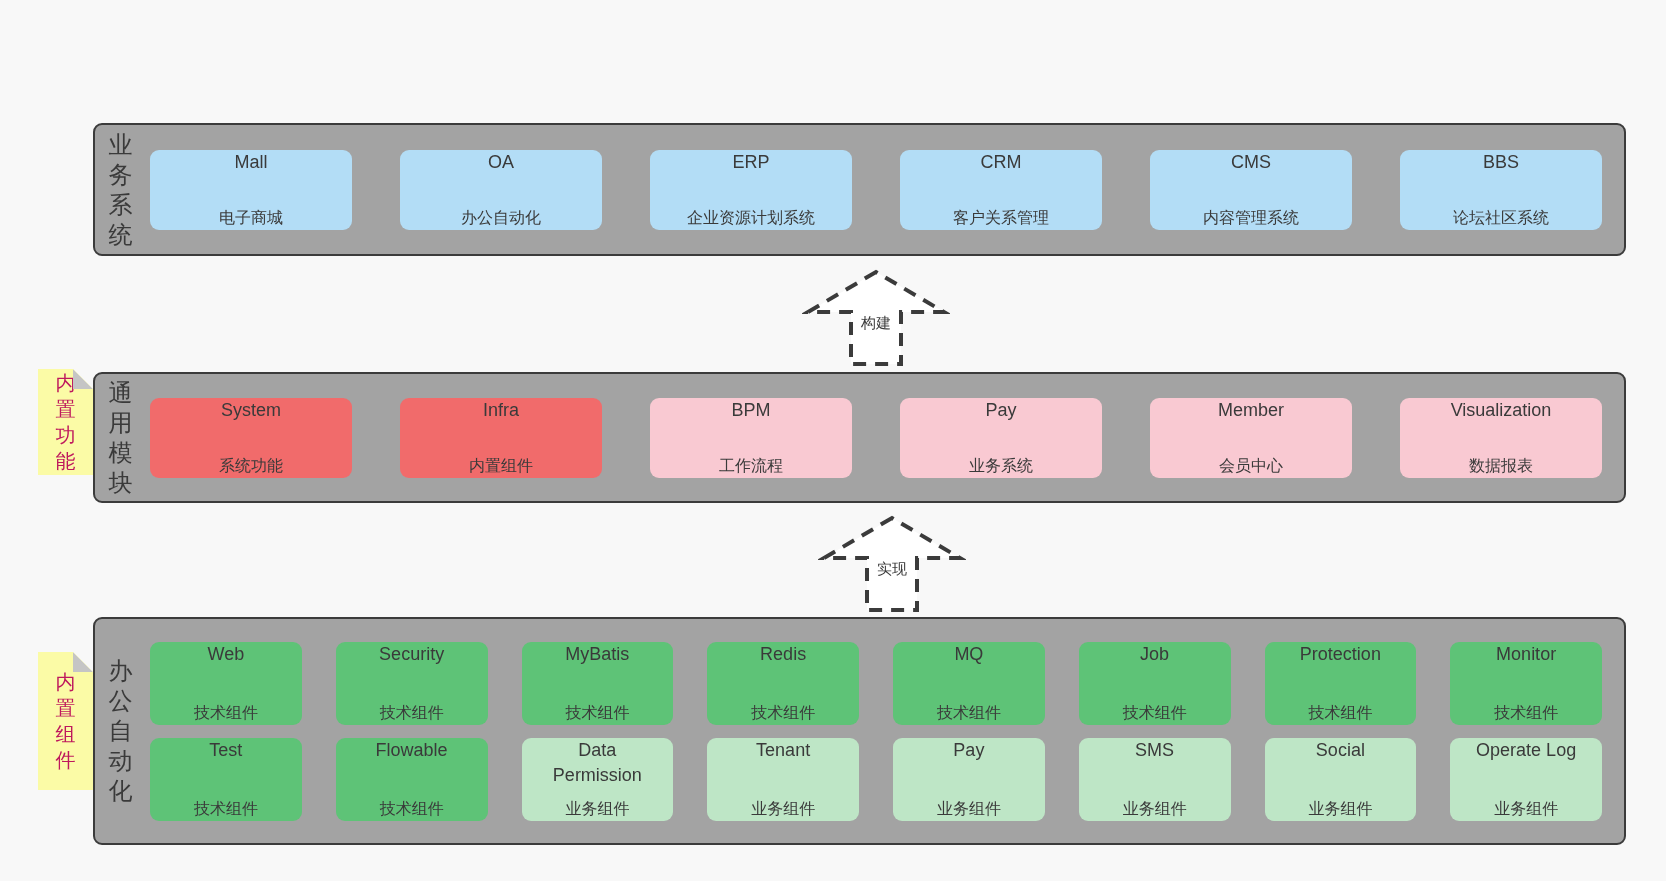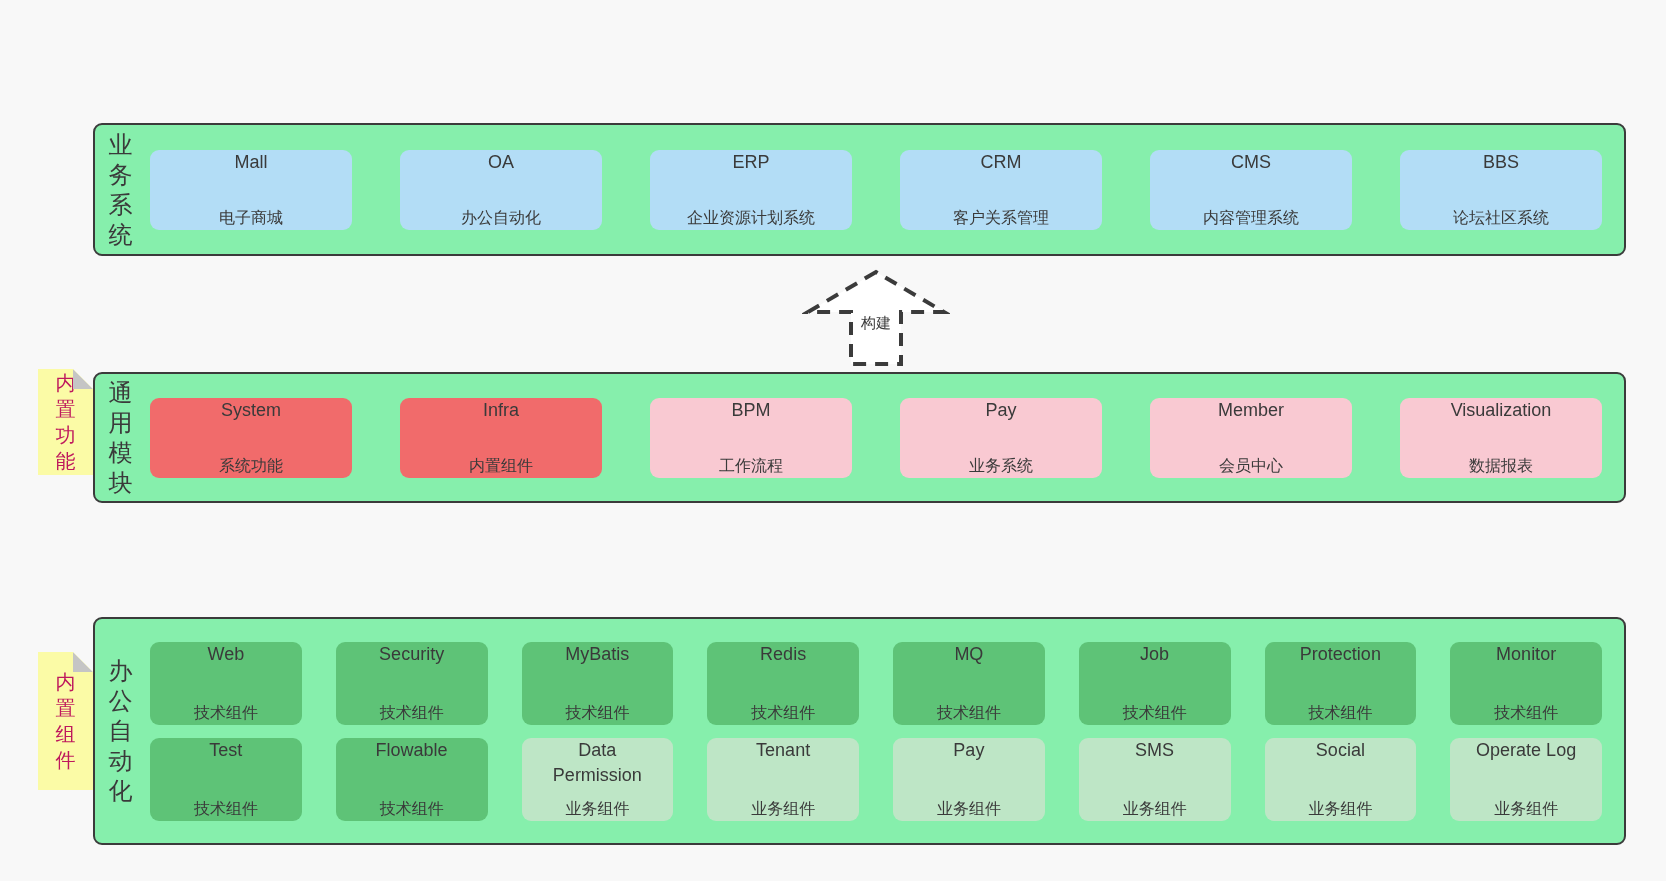--- a/index.html
+++ b/index.html
@@ -4,21 +4,21 @@
 <style>
   * { margin:0; padding:0; box-sizing:border-box; }
   html,body { background:#f8f8f8; }
   body { font-family:"Liberation Sans","DejaVu Sans",sans-serif; color:#3a3a3a; }
 
   .canvas { position:relative; width:1666px; height:881px; background:#f8f8f8; overflow:hidden; }
 
   
   .band {
     position:absolute; left:93px; width:1533px;
-    background:#86efac; border:2px solid #3b3b3b; border-radius:9px;
+    background:#a3a3a3; border:2px solid #3b3b3b; border-radius:9px;
     z-index:2;
   }
   #band-business { top:123px; height:133px; }
   #band-modules  { top:372px; height:131px;text-decoration:underline; }
   #band-framework{ top:617px; height:228px; }
 
   .band-label-wrap { position:absolute; left:12px; top:0; bottom:0; display:flex; align-items:center; }
   .band-label {
     width:27px; font-size:24px; line-height:30px; text-align:center;
     word-break:break-all; color:#3a3a3a;
@@ -146,20 +146,26 @@
         <div class="name">Member</div>
         <div class="sub">会员中心</div>
       </div>
       <div class="node tone-pink">
         <div class="name">Visualization</div>
         <div class="sub">数据报表</div>
       </div>
     </div>
   </section>
 
+  <div class="arrow" id="arrow-implement">
+    <svg width="148" height="102" viewBox="0 0 148 102">
+      <path d="M74 6 L6 46 L49 46 L49 98 L99 98 L99 46 L142 46 Z" fill="#ffffff" stroke="#3b3b3b" stroke-width="4" stroke-dasharray="13 9" stroke-linejoin="miter"></path>
+    </svg>
+    <div class="arrow-label">实现</div>
+  </div>
 
   <section class="band" id="band-framework">
     <div class="band-label-wrap">
       <div class="band-label">办公自动化</div>
     </div>
     <div class="nodes-grid">
       <div class="grid-row">
         <div class="node tone-green-dark">
           <div class="name">Web</div>
           <div class="sub">技术组件</div>

